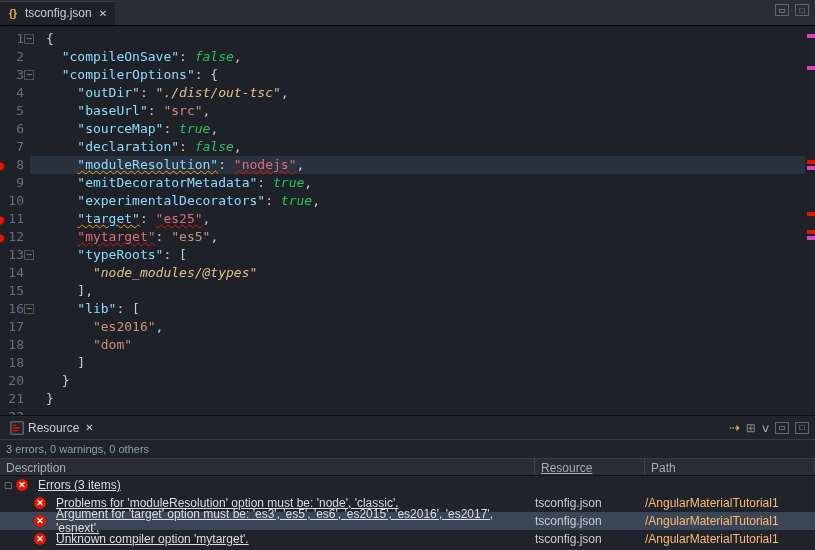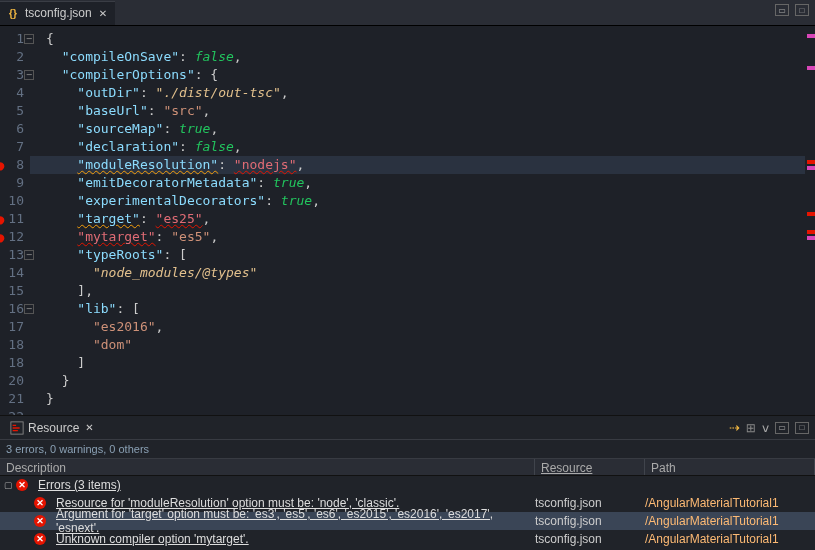--- a/index.html
+++ b/index.html
@@ -155,21 +155,21 @@
   </div>
   <div id="plist">
       <div class="prow group">
         <span class="exp">▢</span>
         <span class="erricon">✕</span>
         <span class="txt">Errors (3 items)</span>
       </div>
       <div class="prow">
         <span style="width:24px"></span>
         <span class="erricon">✕</span>
-        <span class="txt">Resource for 'moduleResolution' option must be: 'node', 'classic'.</span>
+        <span class="txt">Problems for 'moduleResolution' option must be: 'node', 'classic'.</span>
         <span class="res">tsconfig.json</span>
         <span class="path">/AngularMaterialTutorial1</span>
       </div>
       <div class="prow sel">
         <span style="width:24px"></span>
         <span class="erricon">✕</span>
         <span class="txt">Argument for 'target' option must be: 'es3', 'es5', 'es6', 'es2015', 'es2016', 'es2017', 'esnext'.</span>
         <span class="res">tsconfig.json</span>
         <span class="path">/AngularMaterialTutorial1</span>
       </div>

